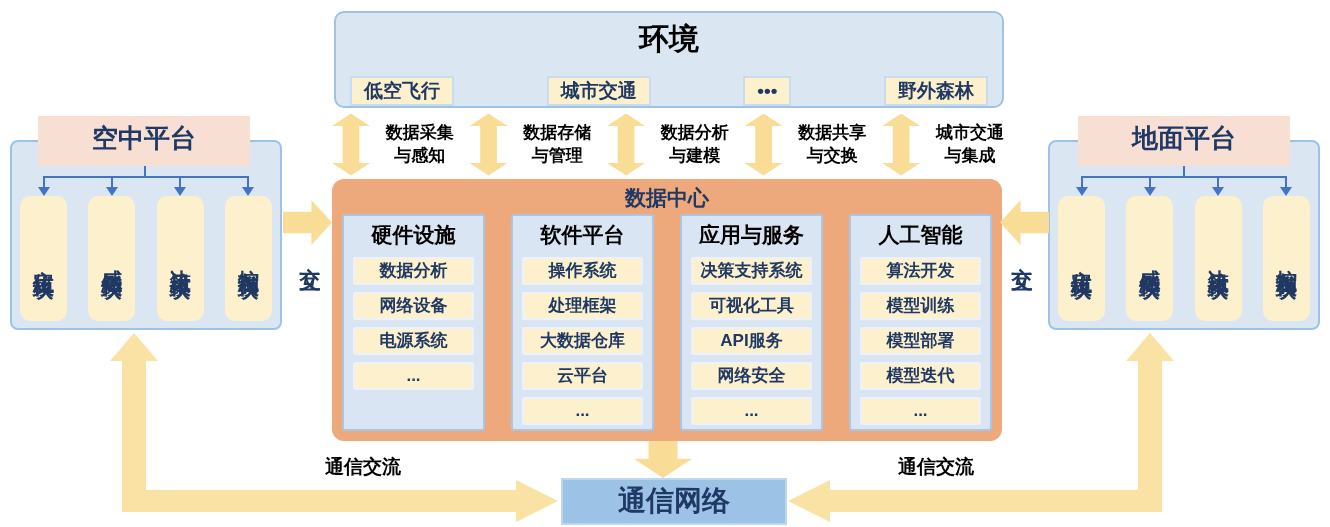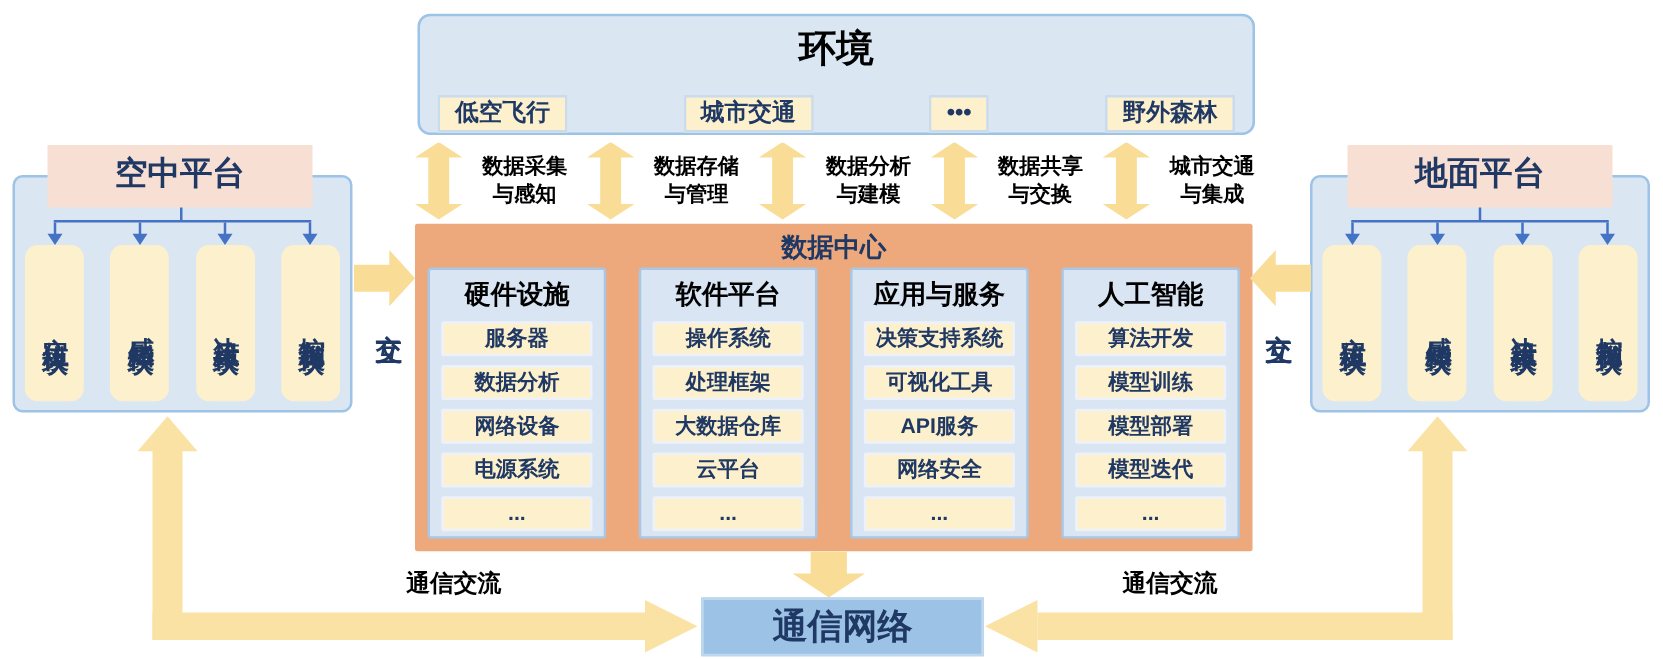--- a/index.html
+++ b/index.html
@@ -17,21 +17,21 @@
   .env-item{background:#FDF1CD;border:2px solid #C9DBEE;color:#1F3864;font-size:19px;
     padding:1px 12px;line-height:24px;white-space:nowrap;}
   
   #flow-row{position:absolute;left:332px;top:112px;width:672px;height:65px;display:flex;
     justify-content:space-between;align-items:center;}
   .varrow{width:38px;height:62px;background:#F9DD97;
     clip-path:polygon(50% 0,100% 20%,72% 20%,72% 80%,100% 80%,50% 100%,0 80%,28% 80%,28% 20%,0 20%);}
   .flowlabel{font-size:17px;color:#000;text-align:center;white-space:pre-line;line-height:1.35;}
   
   #dc{position:absolute;left:332px;top:179px;width:670px;height:262px;background:#EDA87C;
-    border-radius:2px;box-sizing:border-box;}
+    border-radius:12px;box-sizing:border-box;}
   #dc-title{text-align:center;color:#1F3864;font-size:21px;padding-top:5px;}
   #dc-cols{position:absolute;left:10px;right:10px;top:35px;bottom:10px;display:flex;gap:26px;}
   .dc-col{flex:1;background:#D9E5F2;border:2px solid #A9C7E4;border-radius:3px;
     padding:2px 9px 6px;display:flex;flex-direction:column;box-sizing:border-box;}
   .dc-col-title{text-align:center;color:#000;font-size:21px;margin:3px 0 1px;}
   .dc-item{margin-top:7px;background:#FDF1CD;border:2px solid #EDF2FA;border-radius:2px;
     color:#1F3864;font-size:17px;text-align:center;line-height:22px;padding:1px 0;}
   
   .platform-box{top:140px;width:272px;height:190px;border-radius:8px;}
   #air-box{left:10px;}  #ground-box{left:1048px;}
@@ -98,21 +98,20 @@
     <div class="varrow"></div>
     <div class="flowlabel">城市交通
 与集成</div>
   </div>
 
   <div id="dc">
     <div id="dc-title">数据中心</div>
     <div id="dc-cols">
       <div class="dc-col">
         <div class="dc-col-title">硬件设施</div>
-        <div class="dc-item">服务器</div>
         <div class="dc-item">数据分析</div>
         <div class="dc-item">网络设备</div>
         <div class="dc-item">电源系统</div>
         <div class="dc-item">...</div>
       </div>
       <div class="dc-col">
         <div class="dc-col-title">软件平台</div>
         <div class="dc-item">操作系统</div>
         <div class="dc-item">处理框架</div>
         <div class="dc-item">大数据仓库</div>

